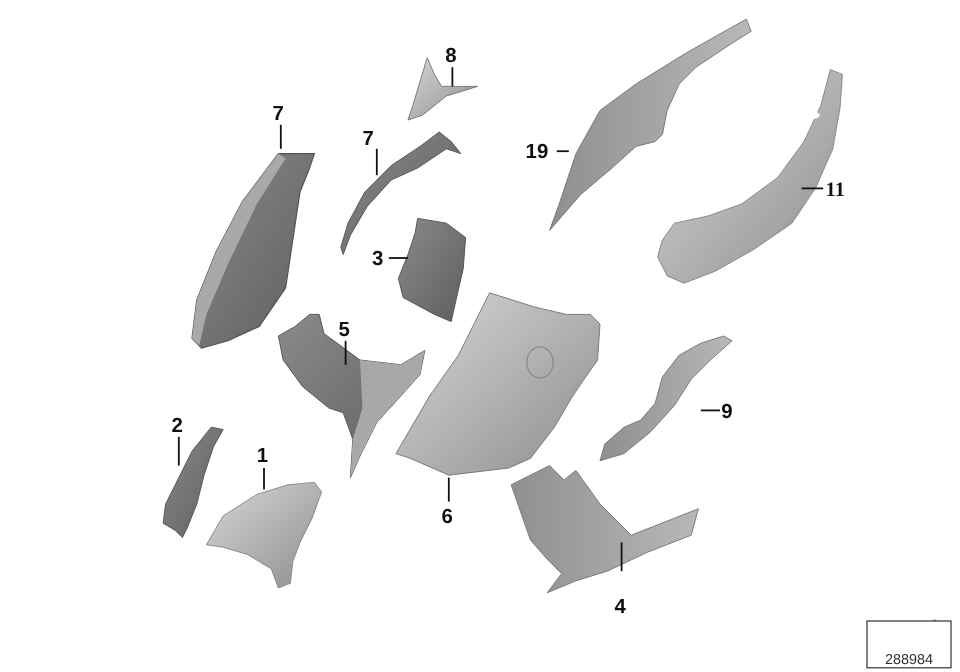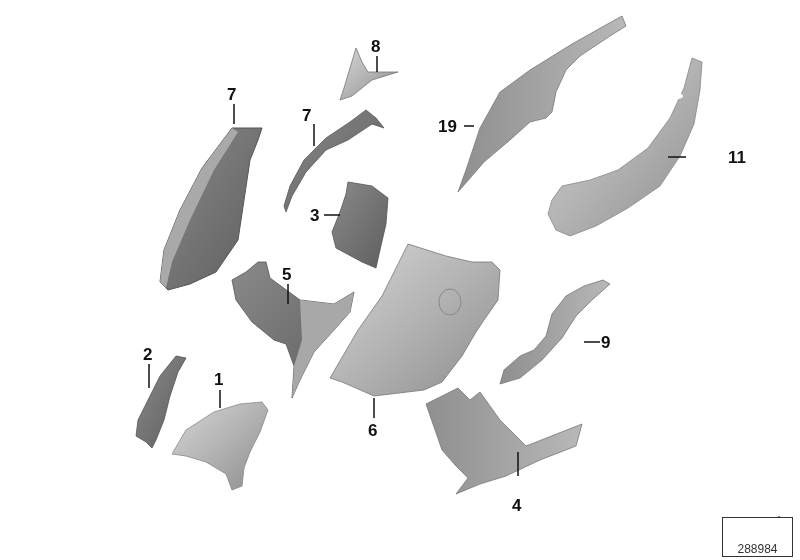--- a/index.html
+++ b/index.html
@@ -102,21 +102,21 @@
       <rect x="728" y="546" width="36" height="4" fill="#111"></rect>
     </g>
   </svg>
 
   
   <span class="callout" style="left:227px;top:86px;">7</span>
   <span class="callout" style="left:371px;top:38px;">8</span>
   <span class="callout" style="left:302px;top:107px;">7</span>
   <span class="callout" style="left:310px;top:207px;">3</span>
   <span class="callout" style="left:438px;top:118px;">19</span>
-  <span class="callout" style="left:728px;top:149px;">11</span>
+  <span class="callout" style="left:688px;top:149px;font-family:Liberation Serif, serif;">11</span>
   <span class="callout" style="left:282px;top:266px;">5</span>
   <span class="callout" style="left:368px;top:422px;">6</span>
   <span class="callout" style="left:601px;top:334px;">9</span>
   <span class="callout" style="left:512px;top:497px;">4</span>
   <span class="callout" style="left:143px;top:346px;">2</span>
   <span class="callout" style="left:214px;top:371px;">1</span>
 
   <div class="catalog-box"></div>
   <span class="catalog-number">288984</span>
 </div>

